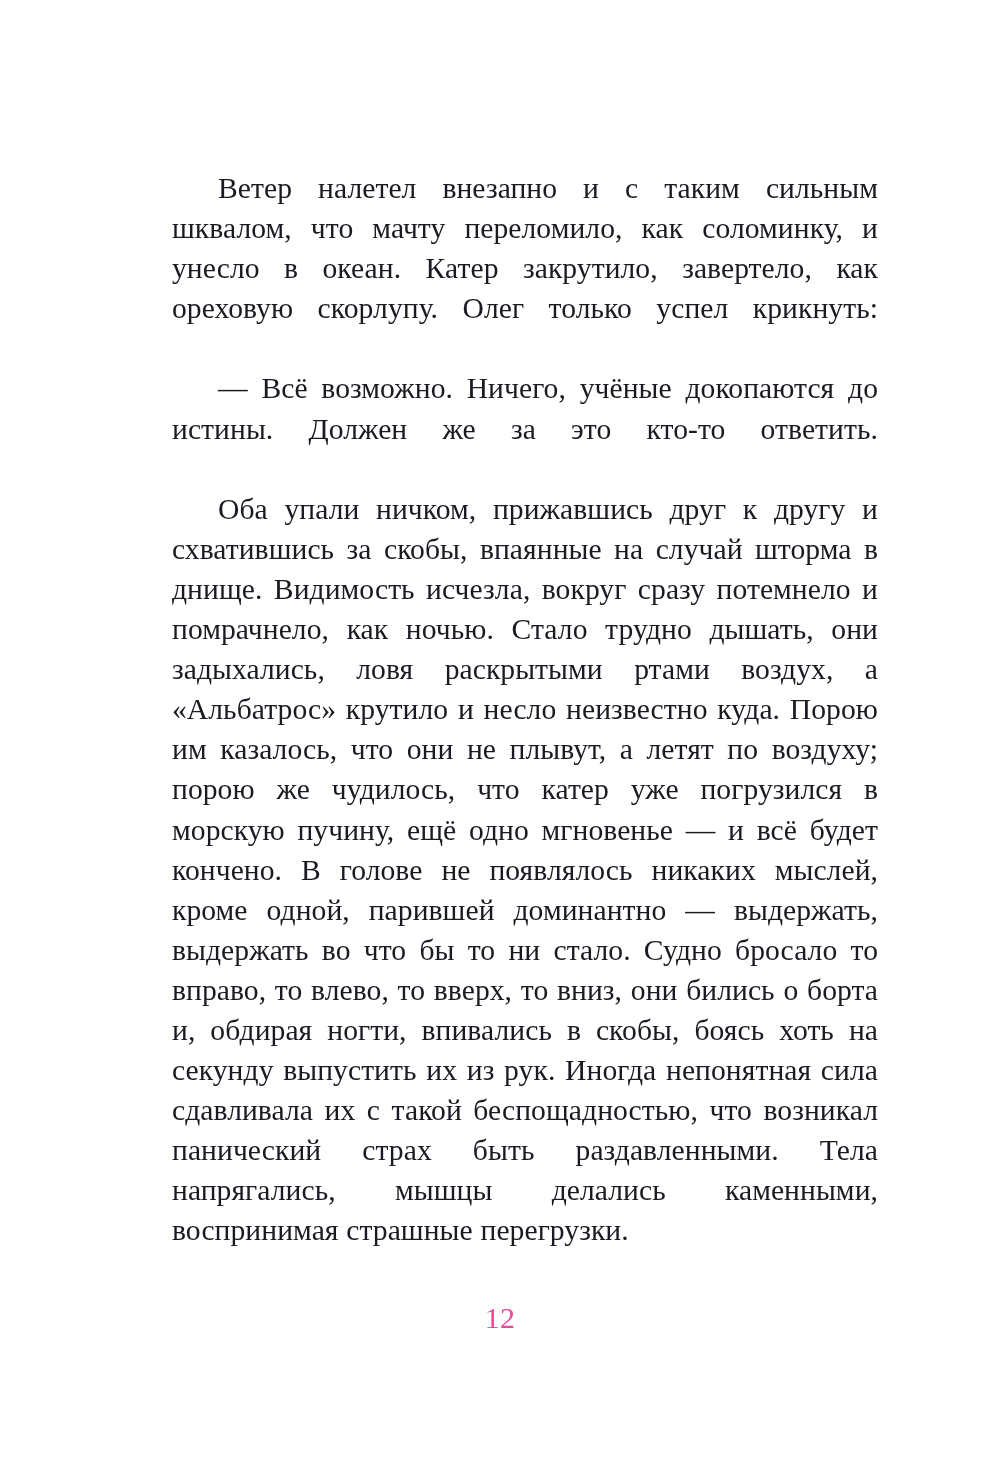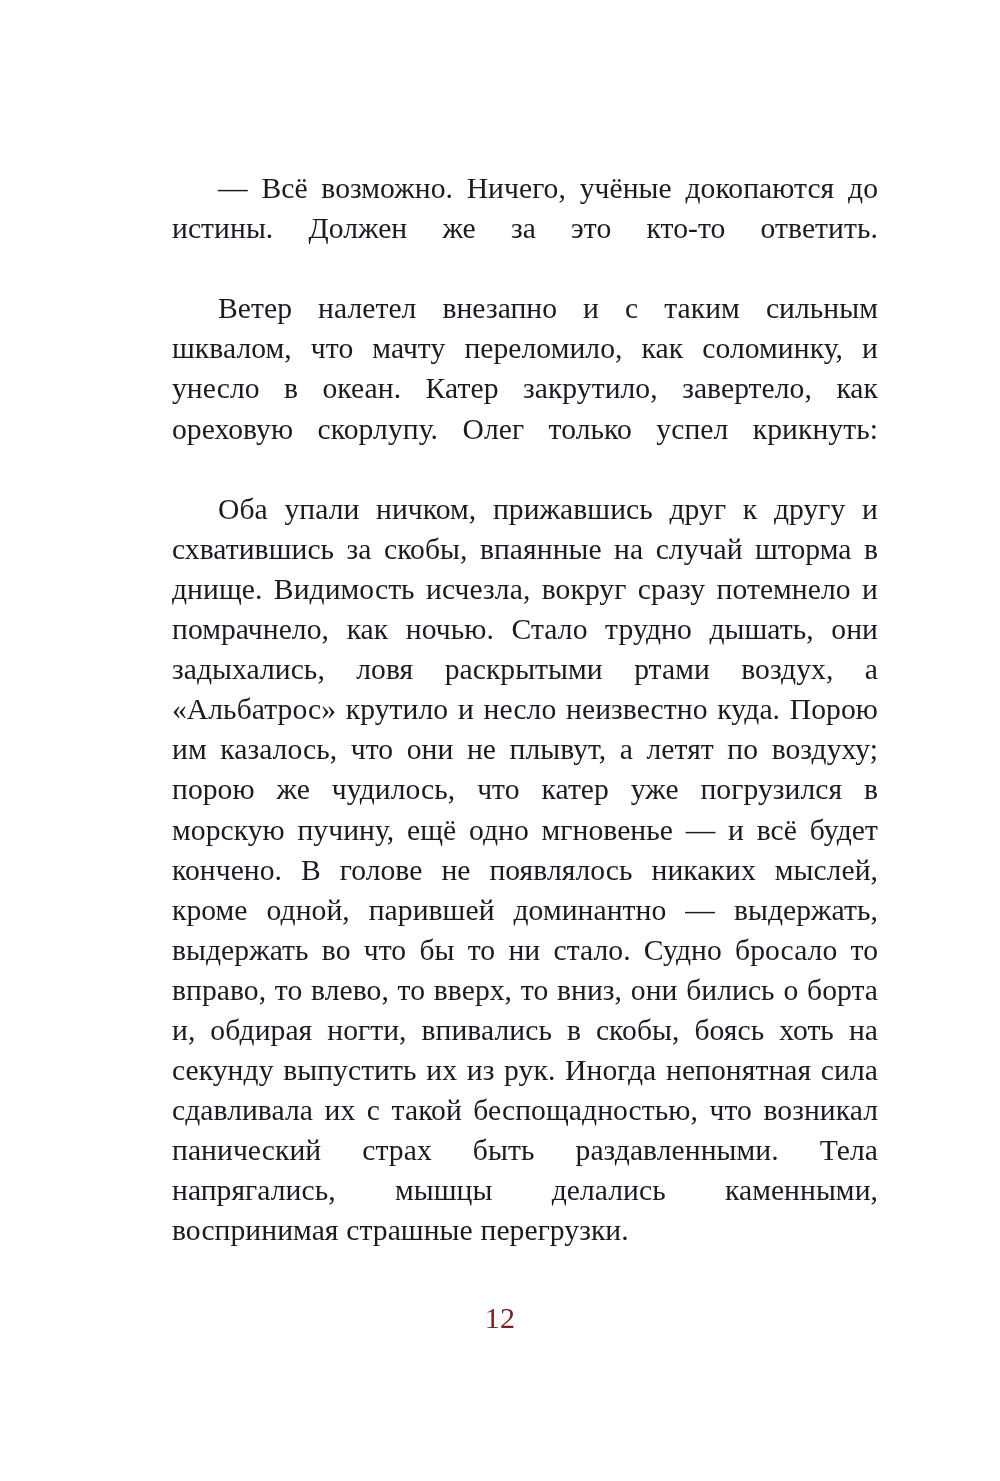--- a/index.html
+++ b/index.html
@@ -56,29 +56,29 @@
   
   .folio {
     position: absolute;
     left: 0;
     right: 0;
     top: 1300px;
     text-align: center;
     font-size: 30px;
     line-height: 36px;
     letter-spacing: 0.01em;
-    color: #7f1d1d;
+    color: #ec4899;
   }
 </style>
 </head>
 <body>
 
 <div class="page">
 
   <div class="text-column">
+    <p class="para">Ветер налетел внезапно и с таким сильным шквалом, что мачту переломило, как соломинку, и унесло в океан. Катер закрутило, завертело, как ореховую скорлупу. Олег только успел крикнуть:</p>
     <p class="para">— Всё возможно. Ничего, учёные докопаются до истины. Должен же за это кто-то ответить.</p>
-    <p class="para">Ветер налетел внезапно и с таким сильным шквалом, что мачту переломило, как соломинку, и унесло в океан. Катер закрутило, завертело, как ореховую скорлупу. Олег только успел крикнуть:</p>
     <p class="para no-stretch">Оба упали ничком, прижавшись друг к другу и схватившись за скобы, впаянные на случай шторма в днище. Видимость исчезла, вокруг сразу потемнело и помрачнело, как ночью. Стало трудно дышать, они задыхались, ловя раскрытыми ртами воздух, а «Альбатрос» крутило и несло неизвестно куда. Порою им казалось, что они не плывут, а летят по воздуху; порою же чудилось, что катер уже погрузился в морскую пучину, ещё одно мгновенье — и всё будет кончено. В голове не появлялось никаких мыслей, кроме одной, парившей доминантно — выдержать, выдержать во что бы то ни стало. Судно бросало то вправо, то влево, то вверх, то вниз, они бились о борта и, обдирая ногти, впивались в скобы, боясь хоть на секунду выпустить их из рук. Иногда непонятная сила сдавливала их с такой беспощадностью, что возникал панический страх быть раздавленными. Тела напрягались, мышцы делались каменными, воспринимая страшные перегрузки.</p>
   </div>
 
   <div class="folio">12</div>
 
 </div>
 
 </body></html>

